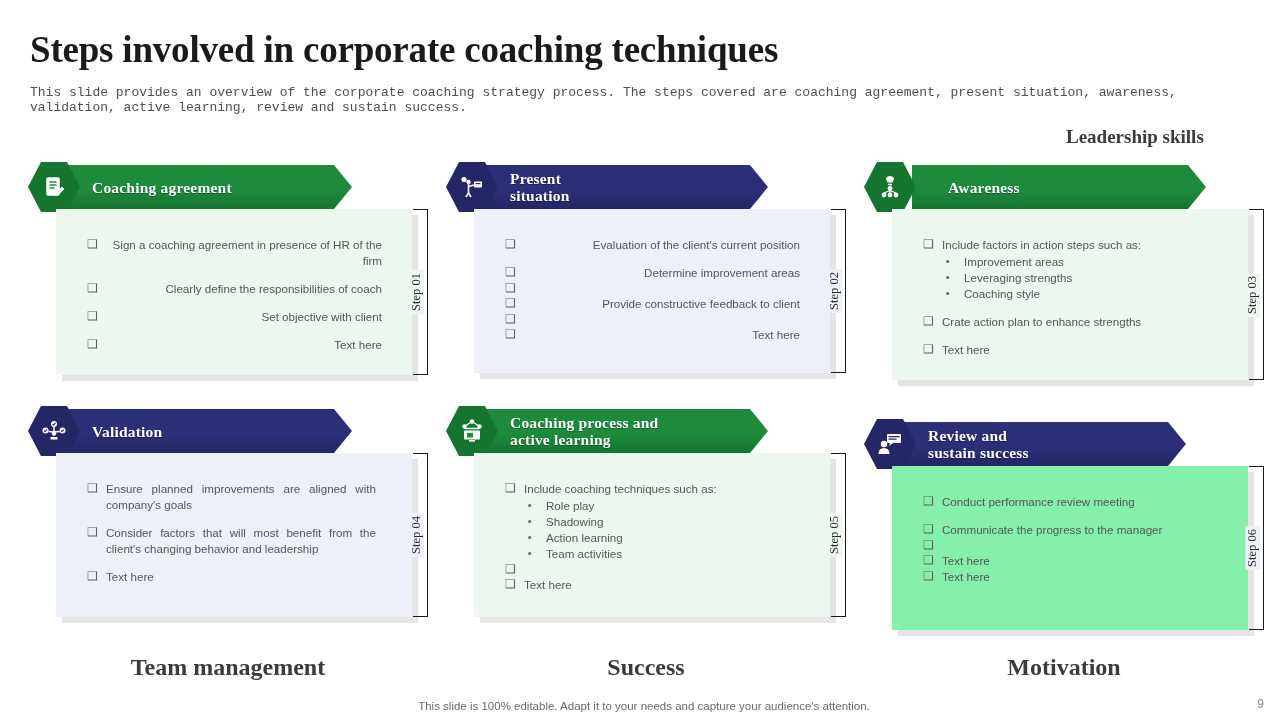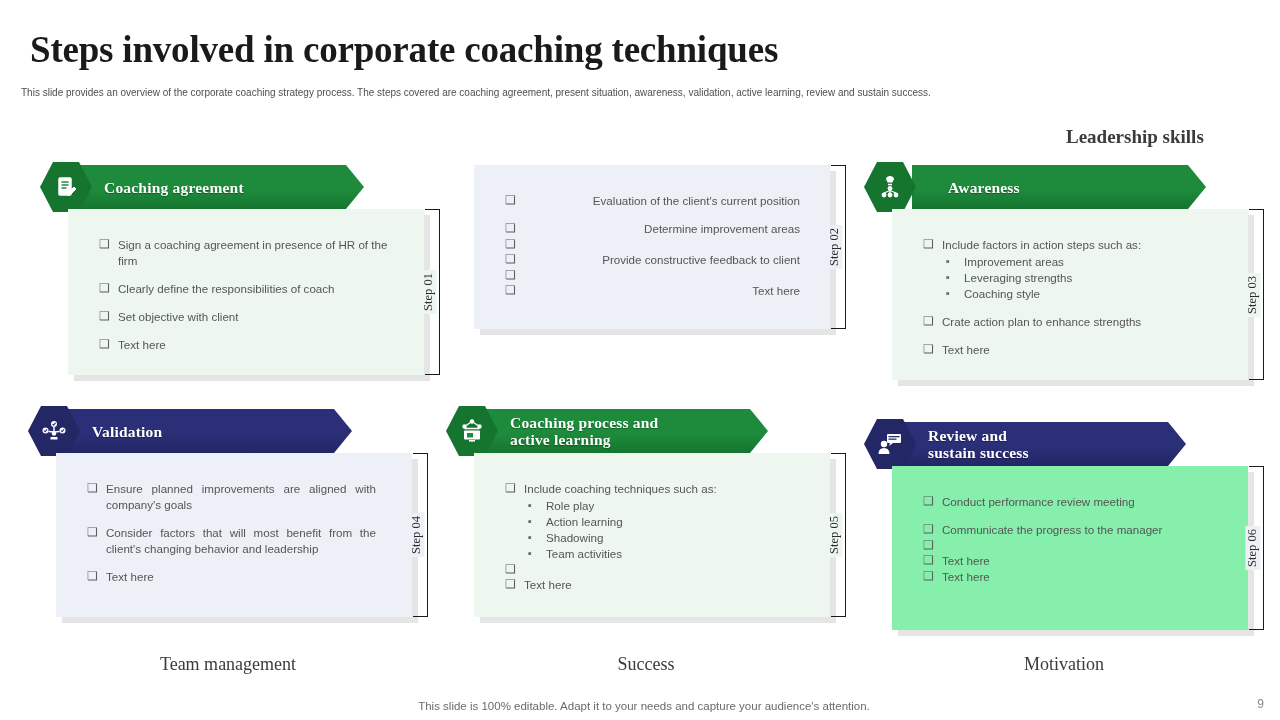--- a/index.html
+++ b/index.html
@@ -11,22 +11,22 @@
   .slide{position:relative;width:1280px;height:720px;}
 
   
   .page-title{
     position:absolute;left:30px;top:28px;
     font-family:"Liberation Serif", serif;
     font-weight:bold;font-size:37px;letter-spacing:-0.2px;
     color:#1a1a1a;white-space:nowrap;
   }
   .page-subtitle{
-    position:absolute;left:21px;top:85px;width:1180px;
-    font-size:10px;color:#4f4f4f;line-height:15px;
+    position:absolute;left:30px;top:85px;width:1180px;
+    font-size:13px;color:#4f4f4f;line-height:15px;font-family:Liberation Mono, monospace;
   }
   .leadership-label{
     position:absolute;left:1066px;top:126px;
     font-family:"Liberation Serif", serif;
     font-weight:bold;font-size:19px;color:#3b3b3b;white-space:nowrap;
   }
 
   
   .card{position:absolute;}
 
@@ -103,21 +103,21 @@
   }
   ul.sub li:before{
     content:"\25AA";position:absolute;left:4px;top:-1px;
     font-size:11px;color:#6b6b6b;
   }
 
   
   .caption{
     position:absolute;
     font-family:"Liberation Serif", serif;
-    font-weight:normal;font-size:18px;color:#3b3b3b;
+    font-weight:bold;font-size:24px;color:#3b3b3b;
     white-space:nowrap;text-align:center;
   }
 
   .footer-note{
     position:absolute;left:8px;right:0;top:700px;
     text-align:center;font-size:11.5px;color:#6b6b6b;
   }
   .page-number{
     position:absolute;right:16px;top:697px;
     font-size:12px;color:#8a8a8a;
@@ -126,21 +126,21 @@
 </head>
 <body>
 
 <div class="slide">
 
   <div class="page-title">Steps involved in corporate coaching techniques</div>
   <div class="page-subtitle">This slide provides an overview of the corporate coaching strategy process. The steps covered are coaching agreement, present situation, awareness, validation, active learning, review and sustain success.</div>
   <div class="leadership-label">Leadership skills</div>
 
   <div id="cards-root">
-      <div class="card" style="left: 40px; top: 165px; width: 326px;">
+      <div class="card" style="left: 28px; top: 165px; width: 326px; text-align: right;">
         <div class="banner">
           <div class="banner-bar" style="width: 296px; background: linear-gradient(rgb(30, 139, 60) 0%, rgb(30, 139, 60) 55%, rgb(21, 117, 47) 100%);">
             <div class="banner-title">Coaching agreement</div>
           </div>
           <div class="hexicon" style="background: rgb(21, 117, 47);">
             <svg width="24" height="24" viewBox="0 0 24 24" fill="none" stroke="#fff" stroke-width="1.5">
               <rect x="5" y="3" width="12" height="17" rx="1" fill="#fff" stroke="#fff"></rect>
               <line x1="7.5" y1="7" x2="14.5" y2="7" stroke="#1e8b3c"></line>
               <line x1="7.5" y1="10" x2="14.5" y2="10" stroke="#1e8b3c"></line>
               <line x1="7.5" y1="13" x2="12.5" y2="13" stroke="#1e8b3c"></line>
@@ -157,20 +157,37 @@
           </ul>
           <div class="bracket">
             <div class="bracket-line"></div>
             <div class="bracket-cap top"></div>
             <div class="bracket-cap bot"></div>
             <div class="step-label" style="background: rgb(238, 247, 239);">Step 01</div>
           </div>
         </div>
       </div>
       <div class="card" style="left: 446px; top: 165px; width: 324px;">
+        <div class="banner">
+          <div class="banner-bar" style="width: 294px; background: linear-gradient(rgb(43, 47, 120) 0%, rgb(43, 47, 120) 55%, rgb(35, 39, 101) 100%);">
+            <div class="banner-title">Present<br>situation</div>
+          </div>
+          <div class="hexicon" style="background: rgb(35, 39, 101);">
+            <svg width="26" height="24" viewBox="0 0 26 24" fill="#fff" stroke="#fff">
+              <circle cx="5" cy="4.5" r="2.6" fill="#fff" stroke="none"></circle>
+              <circle cx="9.5" cy="7" r="2.2" fill="#fff" stroke="none"></circle>
+              <line x1="9.5" y1="9" x2="9.5" y2="18" stroke="#fff" stroke-width="1.6"></line>
+              <line x1="9.5" y1="18" x2="7" y2="22" stroke="#fff" stroke-width="1.6"></line>
+              <line x1="9.5" y1="18" x2="12" y2="22" stroke="#fff" stroke-width="1.6"></line>
+              <line x1="9.5" y1="11.5" x2="15" y2="10" stroke="#fff" stroke-width="1.6"></line>
+              <rect x="15" y="6.5" width="8" height="6" rx="0.8" fill="#fff" stroke="none"></rect>
+              <rect x="16.5" y="8" width="5" height="1.2" fill="#2b2f78" stroke="none"></rect>
+            </svg>
+          </div>
+        </div>
         <div class="panel" style="width: 356px; min-height: 164px; background: rgb(238, 240, 247); text-align: right;">
           <ul class="bullets">
             <li><span>Evaluation of the client's current position</span></li>
             <li class="tight"><span>Determine improvement areas</span></li>
             <li class="empty"><span></span></li>
             <li class="tight"><span>Provide constructive feedback to client</span></li>
             <li class="empty"><span></span></li>
             <li class="tight"><span>Text here</span></li>
           </ul>
           <div class="bracket">
@@ -269,22 +286,22 @@
               <rect x="5" y="12.5" width="16" height="9" rx="1" fill="#fff" stroke="none"></rect>
               <rect x="8" y="15" width="6" height="4.5" fill="#1e8b3c" stroke="none"></rect>
               <rect x="10" y="22" width="6" height="1.6" fill="#fff" stroke="none"></rect>
             </svg>
           </div>
         </div>
         <div class="panel" style="width: 356px; min-height: 164px; background: rgb(238, 247, 239);">
           <ul class="bullets">
             <li class="tight"><span>Include coaching techniques such as:</span><ul class="sub">
                 <li>Role play</li>
+                <li>Shadowing</li>
                 <li>Action learning</li>
-                <li>Shadowing</li>
                 <li>Team activities</li>
               </ul></li>
             <li class="empty"><span></span></li>
             <li class="tight"><span>Text here</span></li>
           </ul>
           <div class="bracket">
             <div class="bracket-line"></div>
             <div class="bracket-cap top"></div>
             <div class="bracket-cap bot"></div>
             <div class="step-label" style="background: rgb(238, 247, 239);">Step 05</div>

